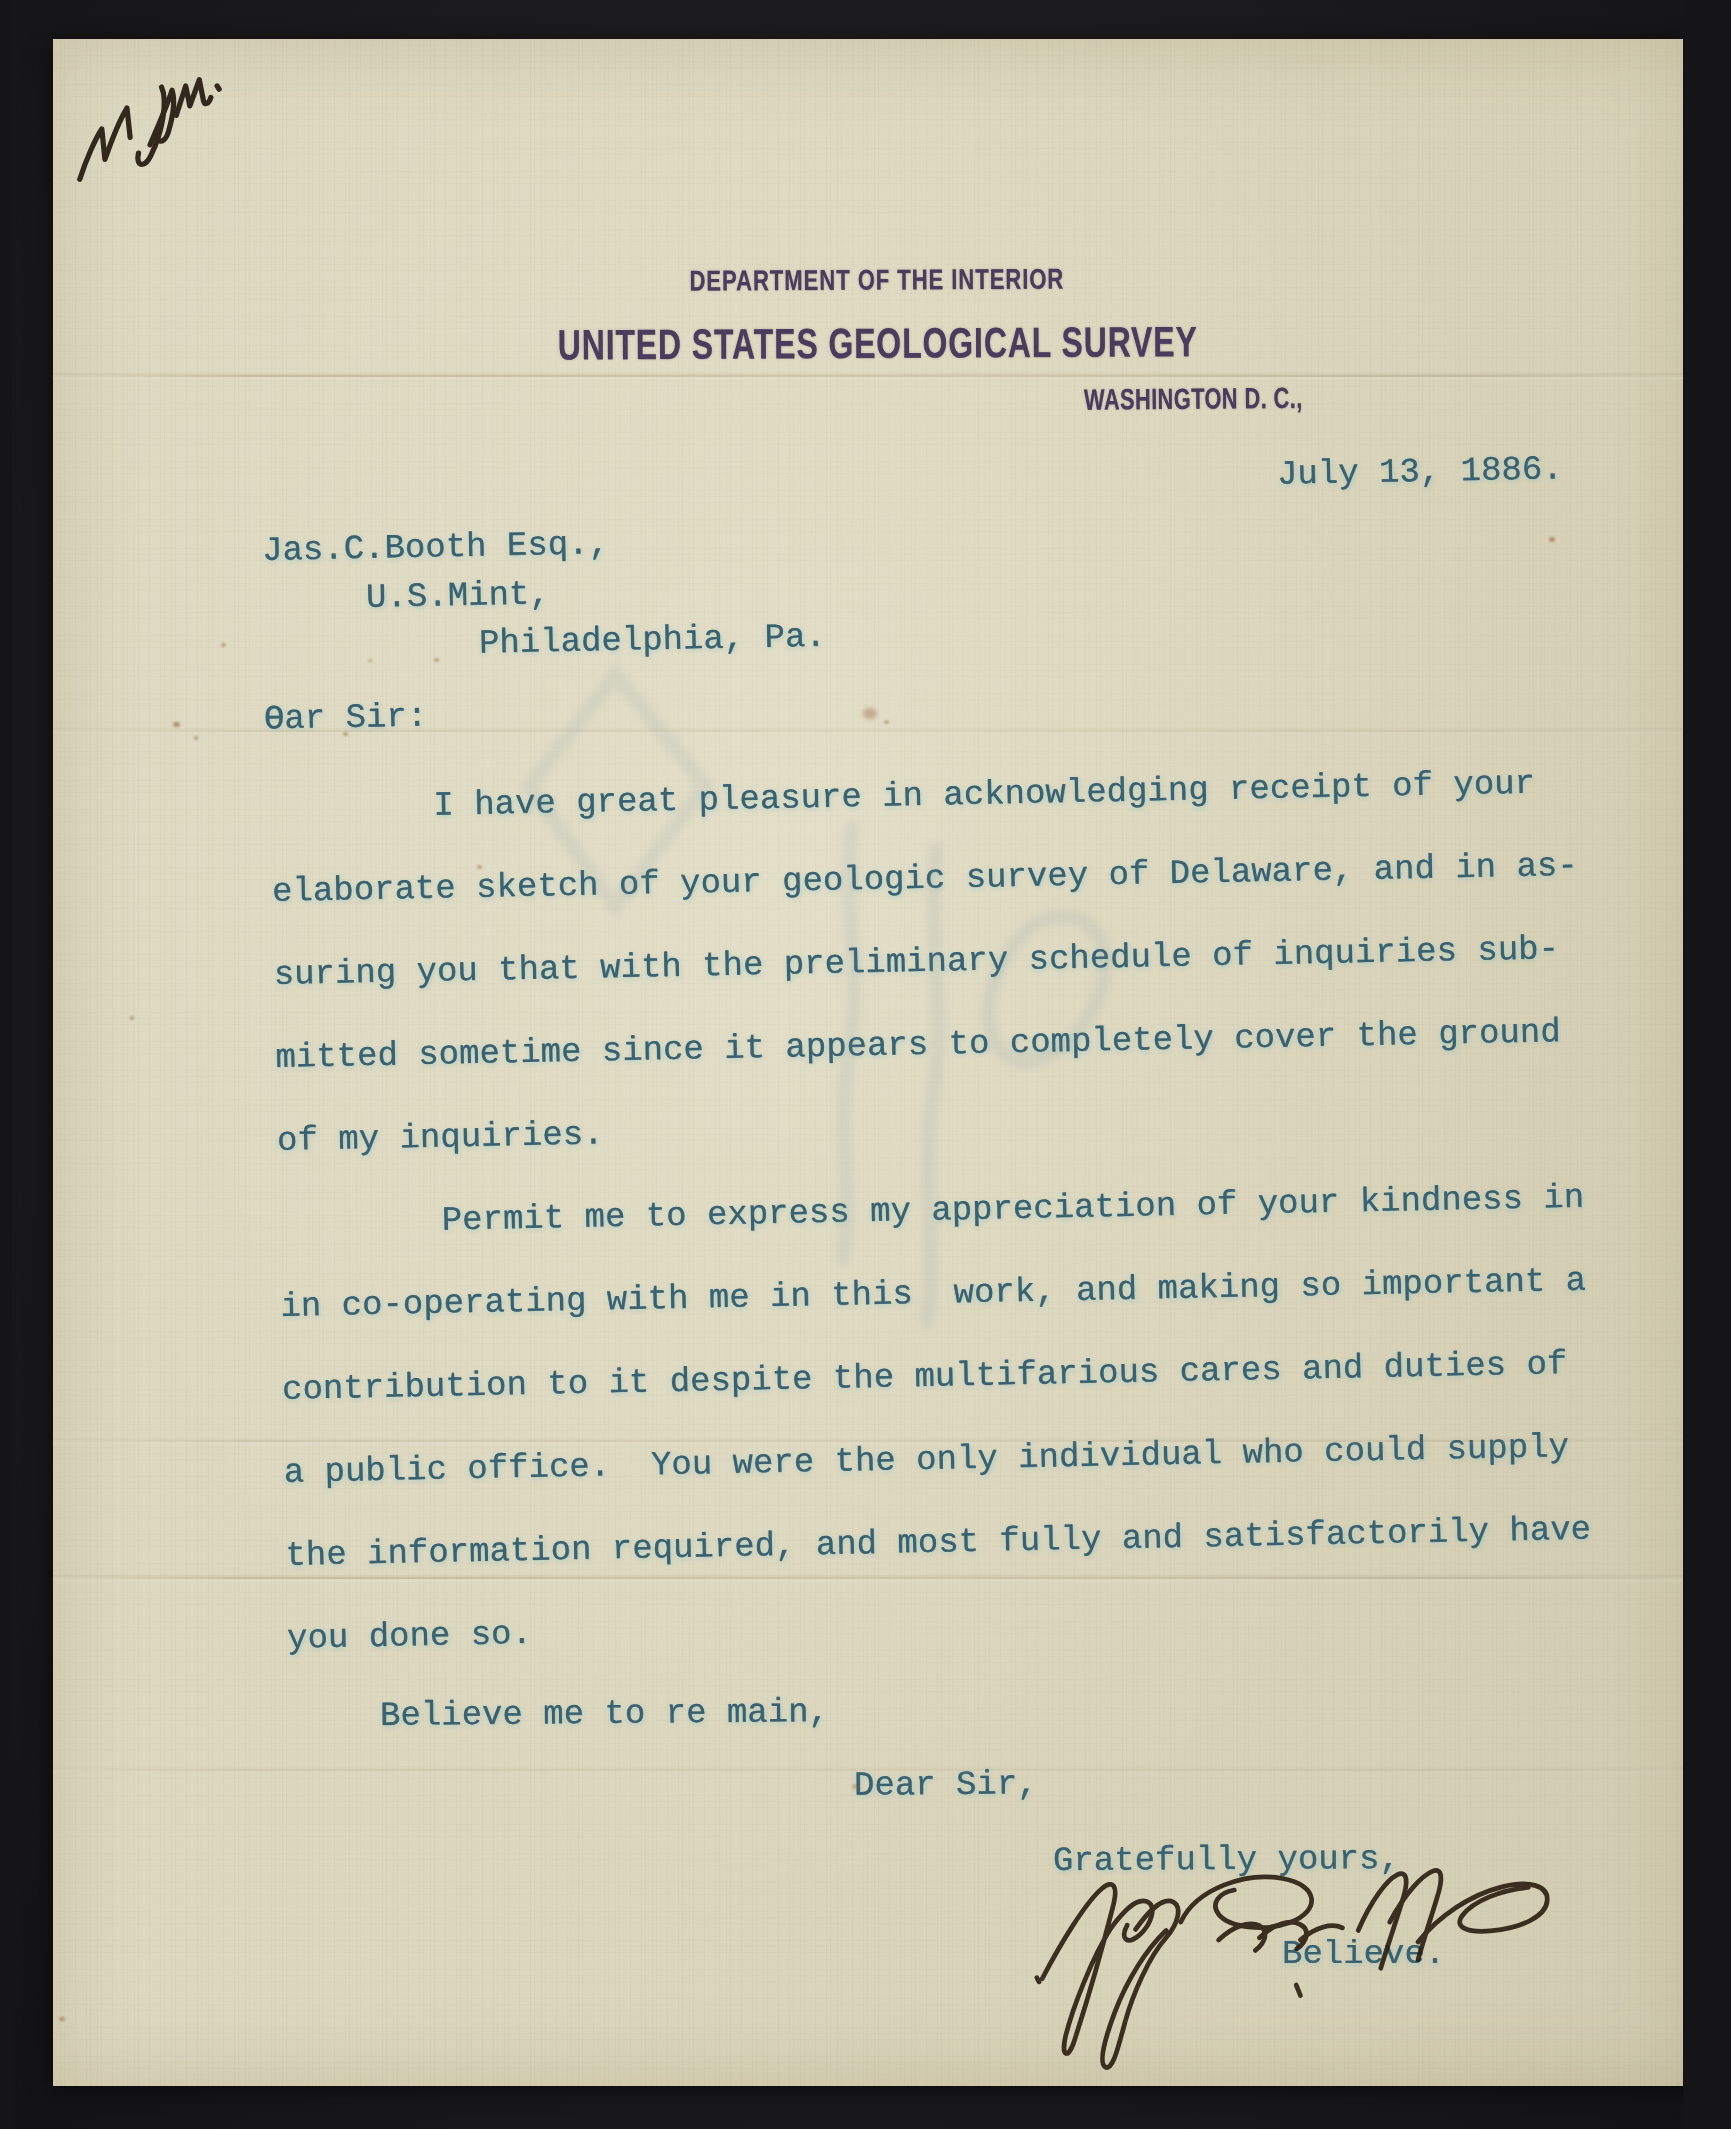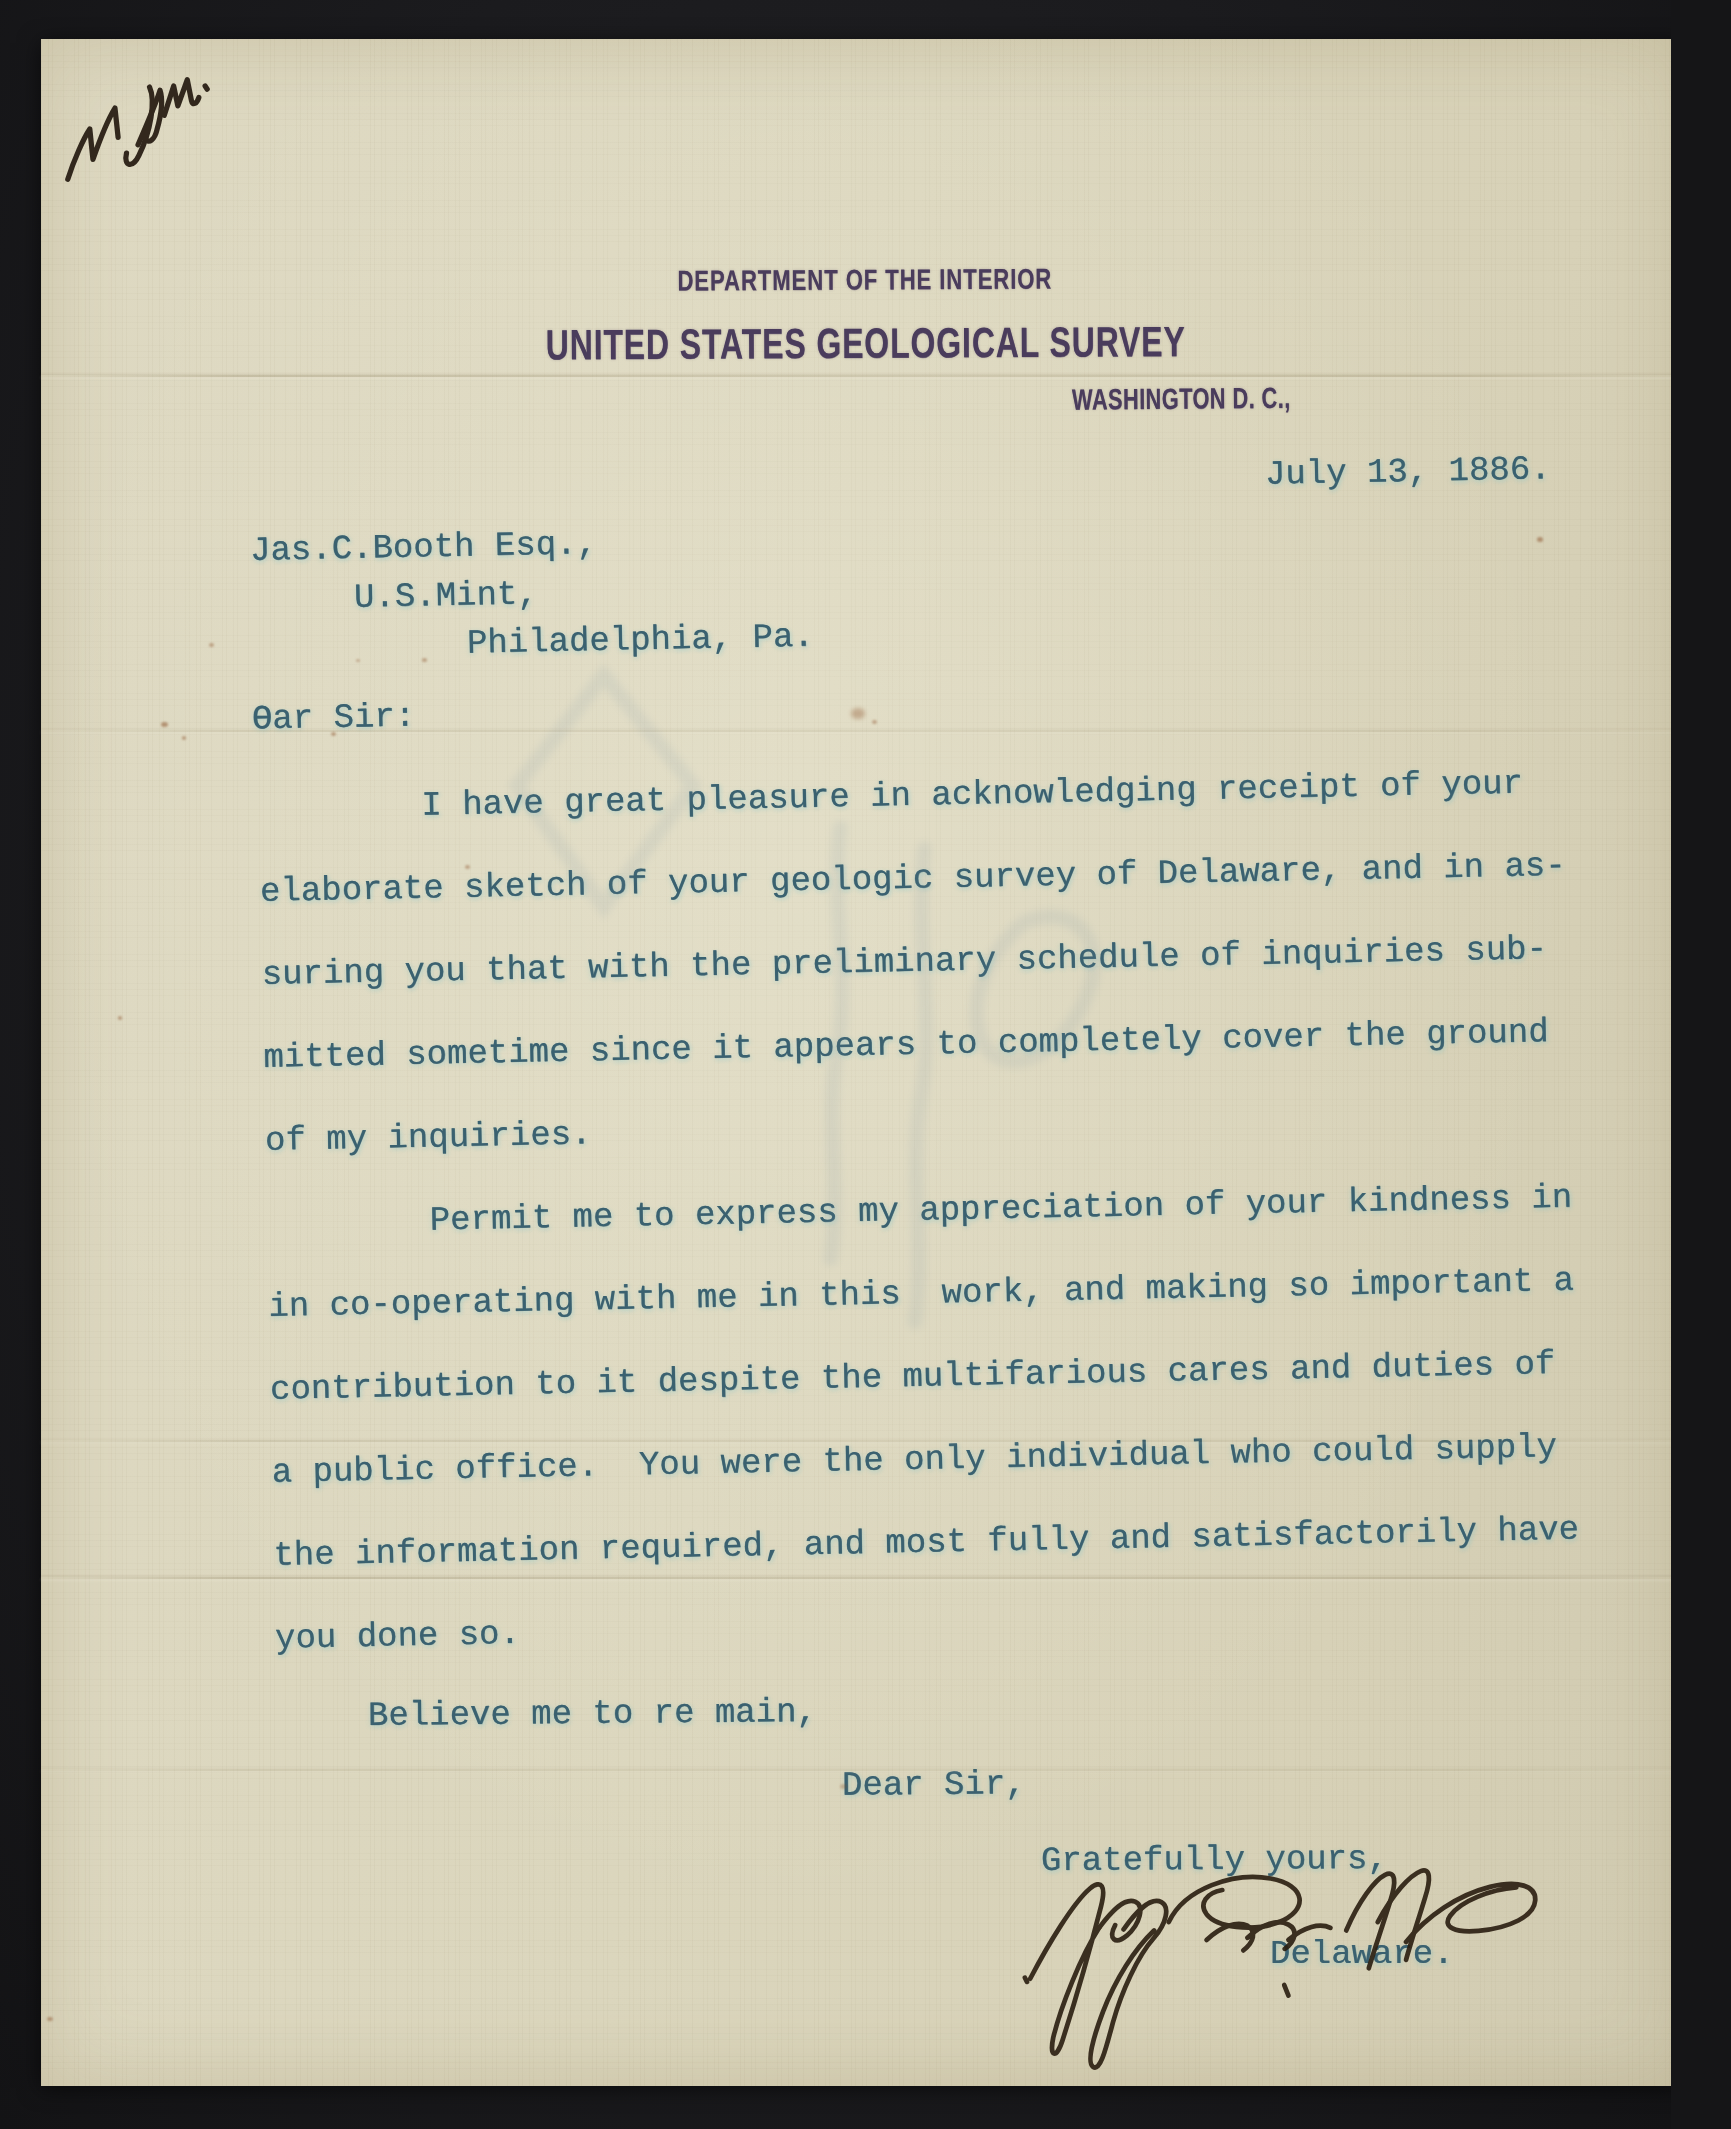--- a/index.html
+++ b/index.html
@@ -1,18 +1,18 @@
 <!DOCTYPE html>
 <html style="font-size:8.4px"><head>
 <meta charset="utf-8">
 <style>
   html,body{margin:0;padding:0;background:#151517;}
   .stage{position:relative;width:1671px;height:2129px;overflow:hidden;
          background:radial-gradient(ellipse at 50% 40%, #232326 0%, #1b1b1e 55%, #131315 100%);
-         font-family:"Liberation Sans", sans-serif;}
+         font-family:"Liberation Sans", sans-serif;margin-left:12px;}
   .paper{position:absolute;left:41px;top:39px;width:1646px;height:2047px;
          background:
            radial-gradient(ellipse at 46% 40%, rgba(255,252,238,.22), rgba(255,252,238,0) 62%),
            repeating-linear-gradient(90deg, rgba(142,128,90,.055) 0 0.5px, rgba(142,128,90,0) 0.5px 3.7px),
            repeating-linear-gradient(0deg, rgba(120,108,76,.03) 0 0.5px, rgba(120,108,76,0) 0.5px 5.8px),
            linear-gradient(100deg, #ded9c2 0%, #dbd6bd 45%, #d7d1b7 78%, #d0cab0 100%);
          box-shadow: inset 0 0 84px rgba(118,98,52,.20), 0 3.2px 21px rgba(0,0,0,.6);}
   
   .typed{font-family:"Liberation Mono","DejaVu Sans Mono",monospace;
          font-size:34px;color:#3a6170;white-space:pre;
@@ -97,21 +97,21 @@
       <div class="ln typed">in co-operating with me in this  work, and making so important a</div>
       <div class="ln typed">contribution to it despite the multifarious cares and duties of</div>
       <div class="ln typed">a public office.  You were the only individual who could supply</div>
       <div class="ln typed">the information required, and most fully and satisfactorily have</div>
       <div class="ln typed">you done so.</div>
     </div>
 
     <div class="c0 typed">Believe me to re main,</div>
     <div class="c1 typed">Dear Sir,</div>
     <div class="c2 typed">Gratefully yours,</div>
-    <div class="c3 typed">Delaware.</div>
+    <div class="c3 typed">Believe.</div>
 
     <div class="sig">
       <svg width="557" height="252" viewBox="0 0 1060 480">
         <g fill="none" stroke="#2a1d10" stroke-width="9" stroke-linecap="round" stroke-linejoin="round" opacity="0.9">
           <path d="M26,268 l4,8"></path>
           <path d="M36,270 C70,205 118,125 150,98 C172,80 181,93 171,132 C150,214 120,318 98,386 C86,424 72,420 80,382 C94,324 132,228 168,172"></path>
           <path d="M168,172 C192,140 216,115 236,123 C254,131 246,165 220,188 C198,206 184,194 198,168"></path>
           <path d="M214,176 C242,136 268,115 286,124 C303,133 295,166 272,192 C240,228 210,295 194,352 C180,404 170,446 156,438 C143,430 156,382 175,332 C198,272 234,214 272,178"></path>
           <path d="M300,162 C330,98 424,66 494,79 C562,91 568,140 508,163 C458,181 392,172 372,147 C357,127 372,106 402,101"></path>
           <path d="M372,196 C400,170 430,159 450,169 C468,179 462,201 442,216"></path>

